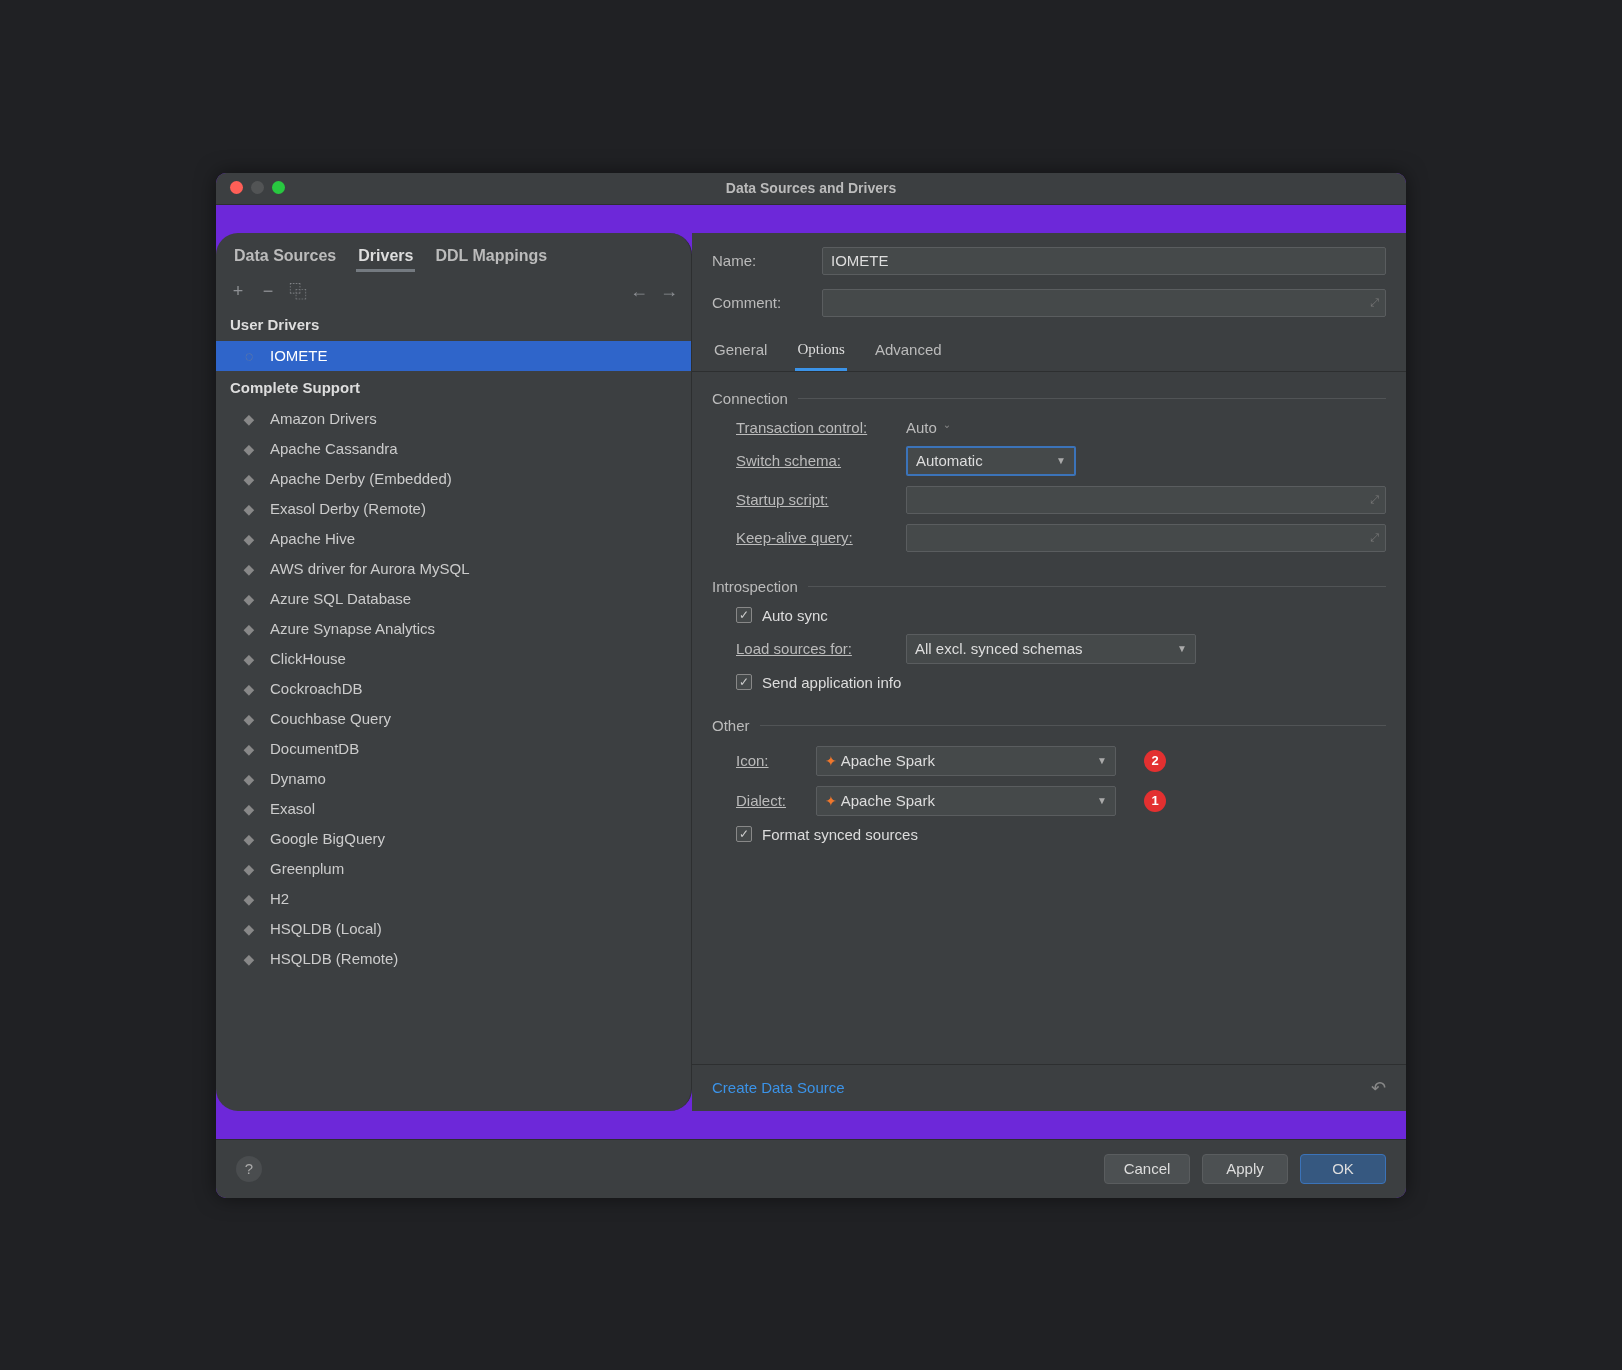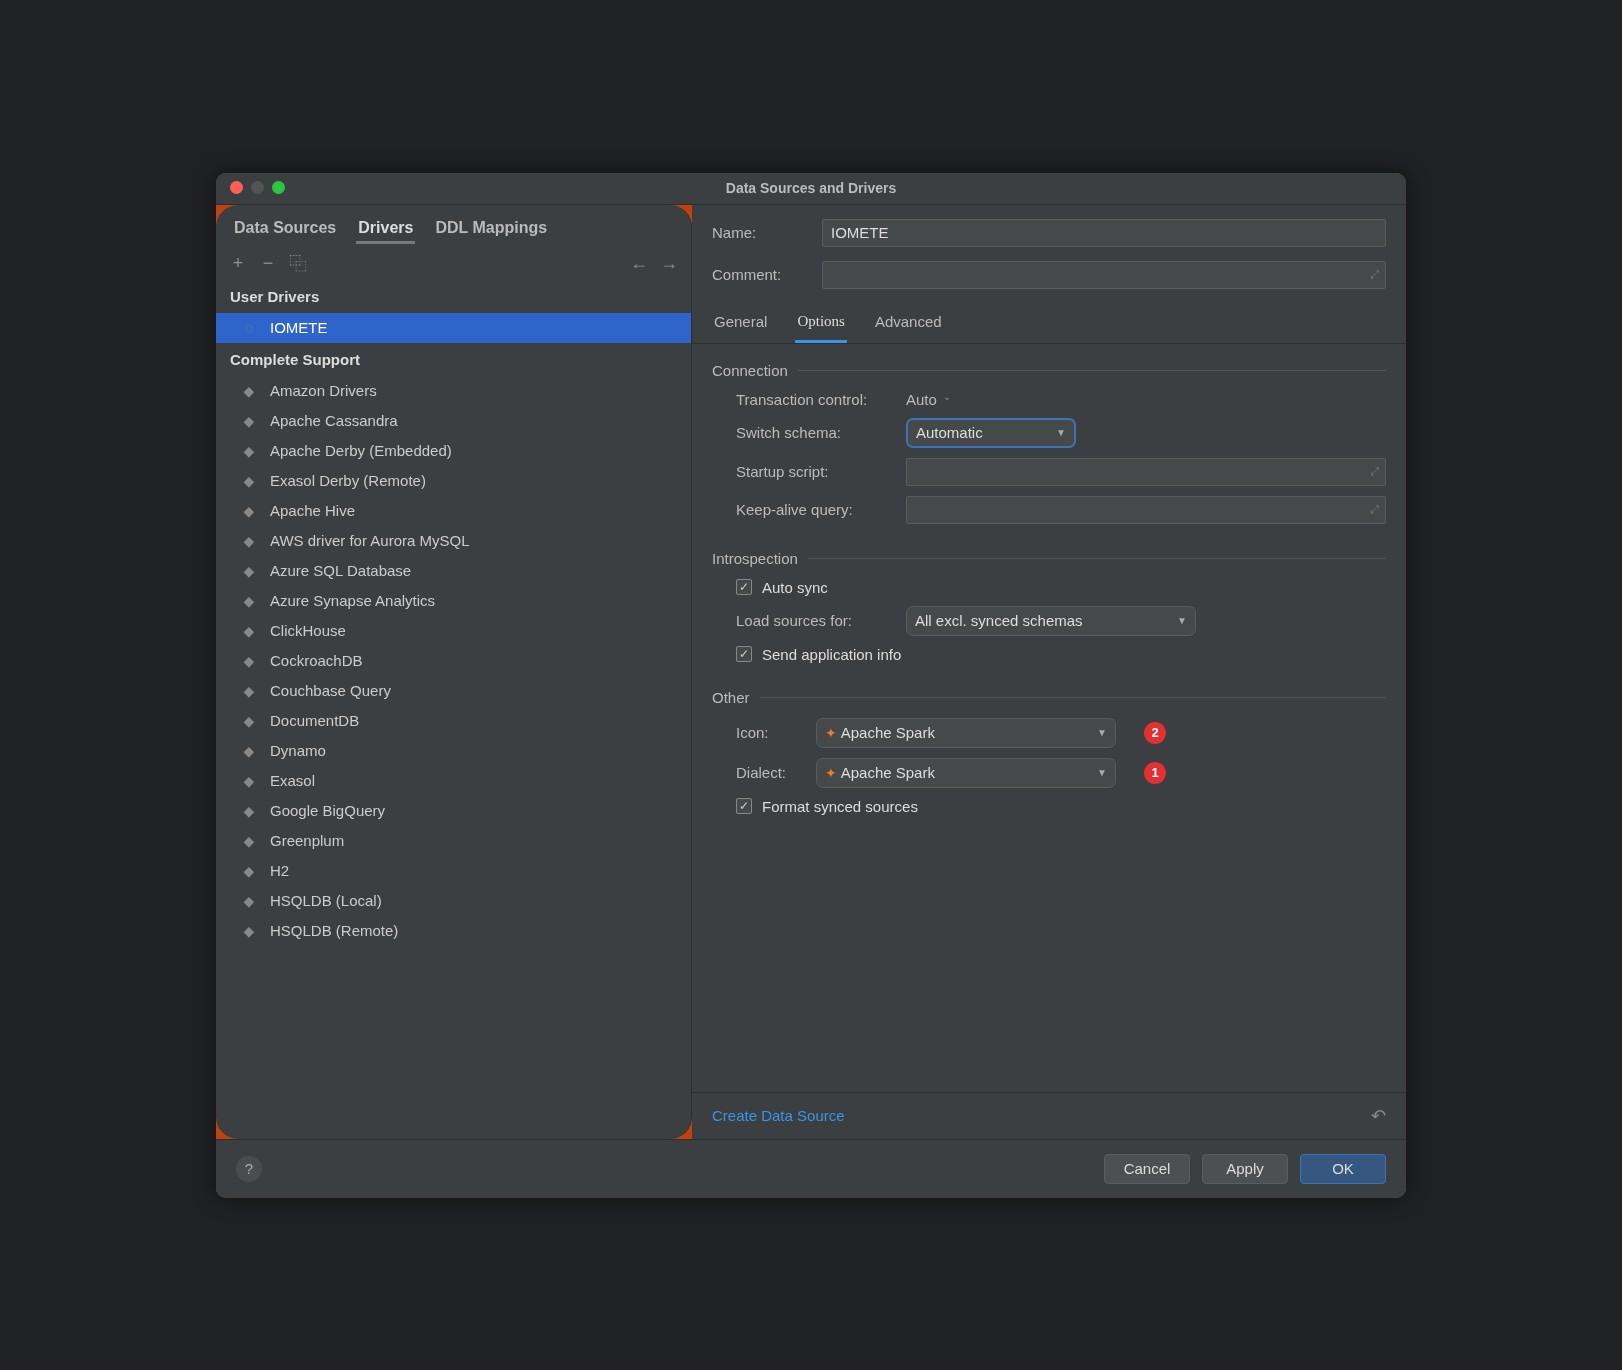--- a/index.html
+++ b/index.html
@@ -1,17 +1,17 @@
 <!DOCTYPE html>
 <html><head>
 <meta charset="utf-8">
 <style>
   * { box-sizing: border-box; margin: 0; padding: 0; font-family: -apple-system, "Segoe UI", Arial, sans-serif; }
   body { background: #202124; width: 1622px; height: 1370px; display:flex; align-items:center; justify-content:center;}
-  .window { width: 1190px; height:1025px; background: #c2410c; border-radius: 10px; overflow:hidden; display:flex; flex-direction:column; box-shadow:0 0 20px rgba(0,0,0,.5);}
+  .window { width: 1190px; height:1025px; background: #6d28d9; border-radius: 10px; overflow:hidden; display:flex; flex-direction:column; box-shadow:0 0 20px rgba(0,0,0,.5);gap:28px;}
   .titlebar { height:32px; display:flex; align-items:center; justify-content:center; position:relative; background:#3c3f41; border-bottom:1px solid #2d2f30;}
   .traffic { position:absolute; left:14px; top:8px; display:flex; gap:8px;}
   .dot{width:13px;height:13px;border-radius:50%;}
   .dot.r{background:#ff5f57;} .dot.y{background:#525455;} .dot.g{background:#28c840;}
   .title{color:#bbb;font-size:14px;font-weight:600;}
   .body{flex:1;display:flex;overflow:hidden;}
   .sidebar{width:476px;background:#3c3f41;border-right:1px solid #2d2f30;display:flex;flex-direction:column;border-radius:22px;}
   .sidetabs{display:flex;gap:18px;padding:10px 16px 6px 16px;color:#bbb;font-size:16px;font-weight:600;}
   .sidetab{padding:4px 2px;cursor:pointer;}
   .sidetab.active{border-bottom:3px solid #747a80;color:#ddd;}
@@ -28,24 +28,24 @@
   .row label{width:110px;color:#bbb;font-size:15px;}
   .txt{flex:1;background:#45494a;border:1px solid #5a5d5f;color:#ddd;padding:5px 8px;height:28px;border-radius:2px;font-size:15px;}
   .maintabs{display:flex;gap:26px;padding:0 20px;border-bottom:1px solid #2d2f30;color:#bbb;font-size:15px;}
   .mtab{padding:10px 2px;cursor:pointer;}
   .mtab.active{border-bottom:3px solid #3b93e8;color:#ddd;font-family:Liberation Serif, serif;}
   .panel{flex:1;overflow:auto;padding:18px 20px;color:#bbb;}
   .sect{margin-bottom:26px;}
   .sect-title{display:flex;align-items:center;gap:10px;color:#bbb;font-size:15px;margin-bottom:12px;}
   .sect-title .line{flex:1;height:1px;background:#515456;}
   .fld{display:flex;align-items:center;margin:10px 0 10px 24px;}
-  .fld label{width:170px;color:#bbb;font-size:15px;}
+  .fld label{width:170px;color:#bbb;font-size:15px;text-decoration:underline;}
   .dd{display:inline-flex;gap:6px;color:#bbb;font-size:15px;}
   .dd .chev{color:#888;font-size:10px;}
-  .select{background:#45494a;border:1px solid #5a5d5f;color:#ddd;padding:4px 8px;height:30px;min-width:170px;display:flex;align-items:center;justify-content:space-between;border-radius:7px;font-size:15px;}
+  .select{background:#45494a;border:1px solid #5a5d5f;color:#ddd;padding:4px 8px;height:30px;min-width:170px;display:flex;align-items:center;justify-content:space-between;border-radius:2px;font-size:15px;}
   .select.focus{border:2px solid #3b73b9;}
   .select .tri{color:#aaa;font-size:10px;}
   .input-long{flex:1;min-width:420px;}
   .chk{display:flex;align-items:center;gap:10px;margin:10px 0 10px 24px;color:#ddd;font-size:15px;}
   .chkbox{width:16px;height:16px;border:1px solid #888;border-radius:2px;background:#45494a;display:flex;align-items:center;justify-content:center;color:#ccc;font-size:12px;}
   .badge{width:22px;height:22px;border-radius:50%;background:#e33030;color:#fff;display:flex;align-items:center;justify-content:center;font-size:13px;font-weight:700;margin-left:28px;}
   .spark{color:#f0772c;font-size:14px;margin-right:4px;}
   .footer-link{padding:12px 20px;border-top:1px solid #2d2f30;display:flex;align-items:center;justify-content:space-between;}
   .link{color:#3b93e8;font-size:15px;cursor:pointer;}
   .undo{color:#888;font-size:18px;}

